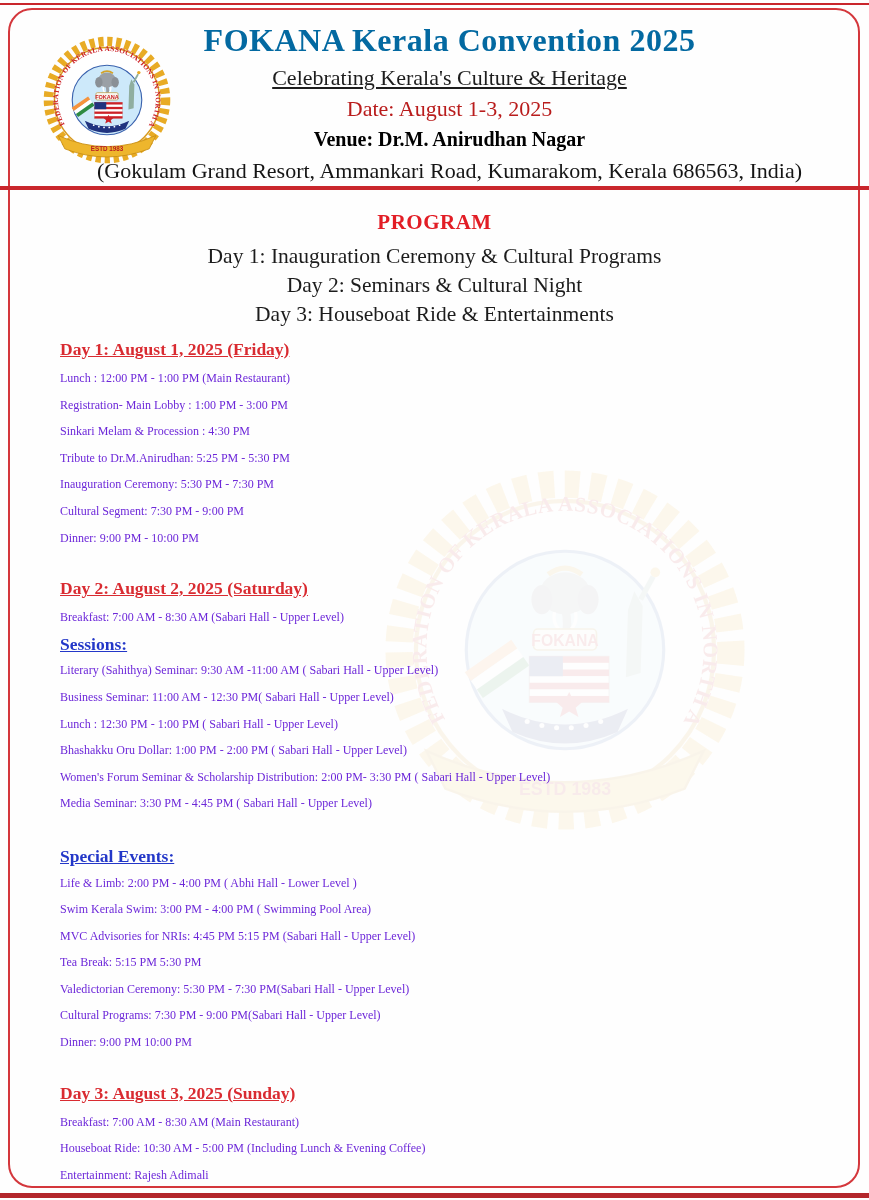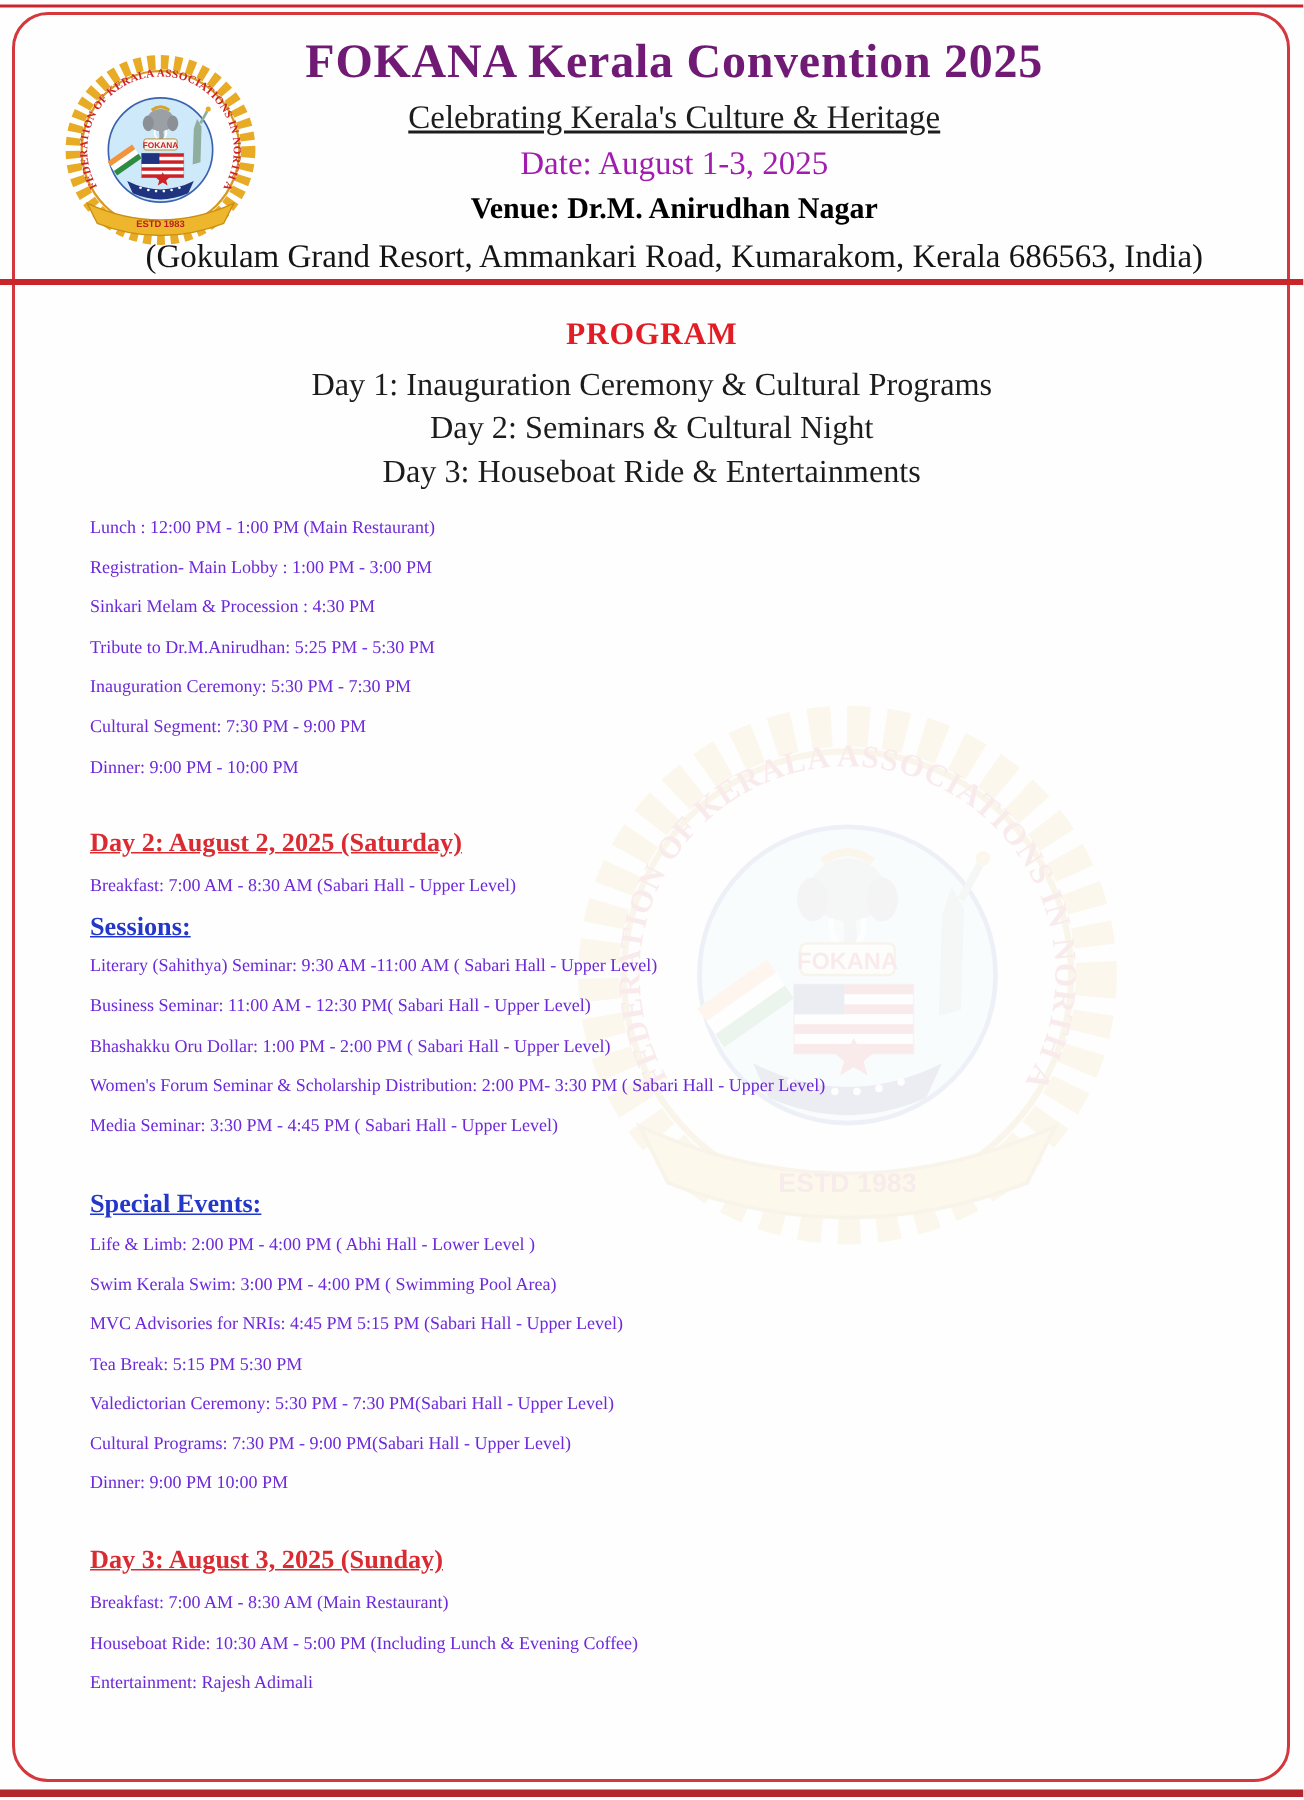--- a/index.html
+++ b/index.html
@@ -11,23 +11,23 @@
   .page-border{position:absolute;top:8px;left:8px;right:9px;bottom:12px;
     border:2.5px solid #d4373c;border-radius:24px;pointer-events:none;}
   .header-sep{position:absolute;top:186px;left:0;width:100%;height:3.5px;background:#c9262c;}
   .bottom-bar{position:absolute;bottom:2px;left:0;width:100%;height:5px;background:#b3262b;}
 
   .logo{position:absolute;top:26px;left:33px;width:148px;height:148px;}
   .watermark{position:absolute;top:440px;left:355px;width:420px;height:420px;
     opacity:0.08;pointer-events:none;}
 
   .header{position:absolute;top:22px;left:60px;right:30px;text-align:center;}
-  .title{font-size:32px;font-weight:bold;color:#701a75;margin:0 0 6px 0;letter-spacing:0.5px;}
+  .title{font-size:32px;font-weight:bold;color:#0369a1;margin:0 0 6px 0;letter-spacing:0.5px;}
   .subtitle{font-size:22px;margin:0 0 5px 0;color:#1d1d1d;text-decoration:underline;}
-  .date-line{font-size:22px;margin:0 0 6px 0;color:#a21caf;}
+  .date-line{font-size:22px;margin:0 0 6px 0;color:#b91c1c;}
   .venue-line{font-size:20px;font-weight:bold;color:#000000;margin:0 0 7px 0;}
   .address-line{font-size:22px;margin:0;color:#151515;}
 
   .program-head{position:absolute;top:194px;left:0;right:0;text-align:center;}
   .program-title{font-size:21px;font-weight:bold;color:#e21d25;margin:16px 0 7px 0;letter-spacing:0.5px;}
   .overview-line{font-size:21.5px;line-height:29px;margin:0;color:#1c1c1c;}
 
   .body-col{position:absolute;top:338px;left:60px;right:36px;}
   .day-section{margin:0 0 26px 0;}
   .day-heading{font-size:17.5px;font-weight:bold;color:#d92b31;margin:0 0 5px 0;
@@ -123,35 +123,37 @@
 <div class="program-head">
   <h2 class="program-title">PROGRAM</h2>
   <p class="overview-line">Day 1: Inauguration Ceremony &amp; Cultural Programs</p>
   <p class="overview-line">Day 2: Seminars &amp; Cultural Night</p>
   <p class="overview-line">Day 3: Houseboat Ride &amp; Entertainments</p>
 </div>
 
 <main class="body-col">
 
   <section class="day-section">
+    <h3 class="day-heading">Day 1: August 1, 2025 (Friday)</h3>
     <p class="line">Lunch : 12:00 PM - 1:00 PM (Main Restaurant)</p>
     <p class="line">Registration- Main Lobby : 1:00 PM - 3:00 PM</p>
     <p class="line">Sinkari Melam &amp; Procession :  4:30 PM</p>
     <p class="line">Tribute to Dr.M.Anirudhan: 5:25 PM - 5:30 PM</p>
     <p class="line">Inauguration Ceremony: 5:30 PM - 7:30 PM</p>
     <p class="line">Cultural Segment: 7:30 PM - 9:00 PM</p>
     <p class="line">Dinner: 9:00 PM - 10:00 PM</p>
   </section>
 
   <section class="day-section">
     <h3 class="day-heading">Day 2: August 2, 2025 (Saturday)</h3>
     <p class="line">Breakfast: 7:00 AM -  8:30 AM (Sabari Hall - Upper Level)</p>
     <h4 class="sub-heading">Sessions:</h4>
     <p class="line">Literary (Sahithya) Seminar: 9:30 AM -11:00 AM ( Sabari Hall - Upper Level)</p>
     <p class="line">Business Seminar: 11:00 AM - 12:30 PM( Sabari Hall - Upper Level)</p>
+    <p class="line">Lunch : 12:30 PM - 1:00 PM ( Sabari Hall - Upper Level)</p>
     <p class="line">Bhashakku Oru Dollar: 1:00 PM - 2:00 PM ( Sabari Hall - Upper Level)</p>
     <p class="line">Women's Forum Seminar &amp; Scholarship Distribution: 2:00 PM- 3:30 PM ( Sabari Hall - Upper Level)</p>
     <p class="line">Media Seminar: 3:30 PM - 4:45 PM ( Sabari Hall - Upper Level)</p>
     <h4 class="sub-heading spaced">Special Events:</h4>
     <p class="line">Life &amp; Limb: 2:00 PM - 4:00 PM ( Abhi Hall  - Lower Level )</p>
     <p class="line">Swim Kerala Swim: 3:00 PM - 4:00 PM ( Swimming Pool Area)</p>
     <p class="line">MVC Advisories for NRIs: 4:45 PM 5:15 PM (Sabari Hall - Upper Level)</p>
     <p class="line">Tea Break: 5:15 PM 5:30 PM</p>
     <p class="line">Valedictorian Ceremony: 5:30 PM - 7:30 PM(Sabari Hall - Upper Level)</p>
     <p class="line">Cultural Programs: 7:30 PM - 9:00 PM(Sabari Hall - Upper Level)</p>

